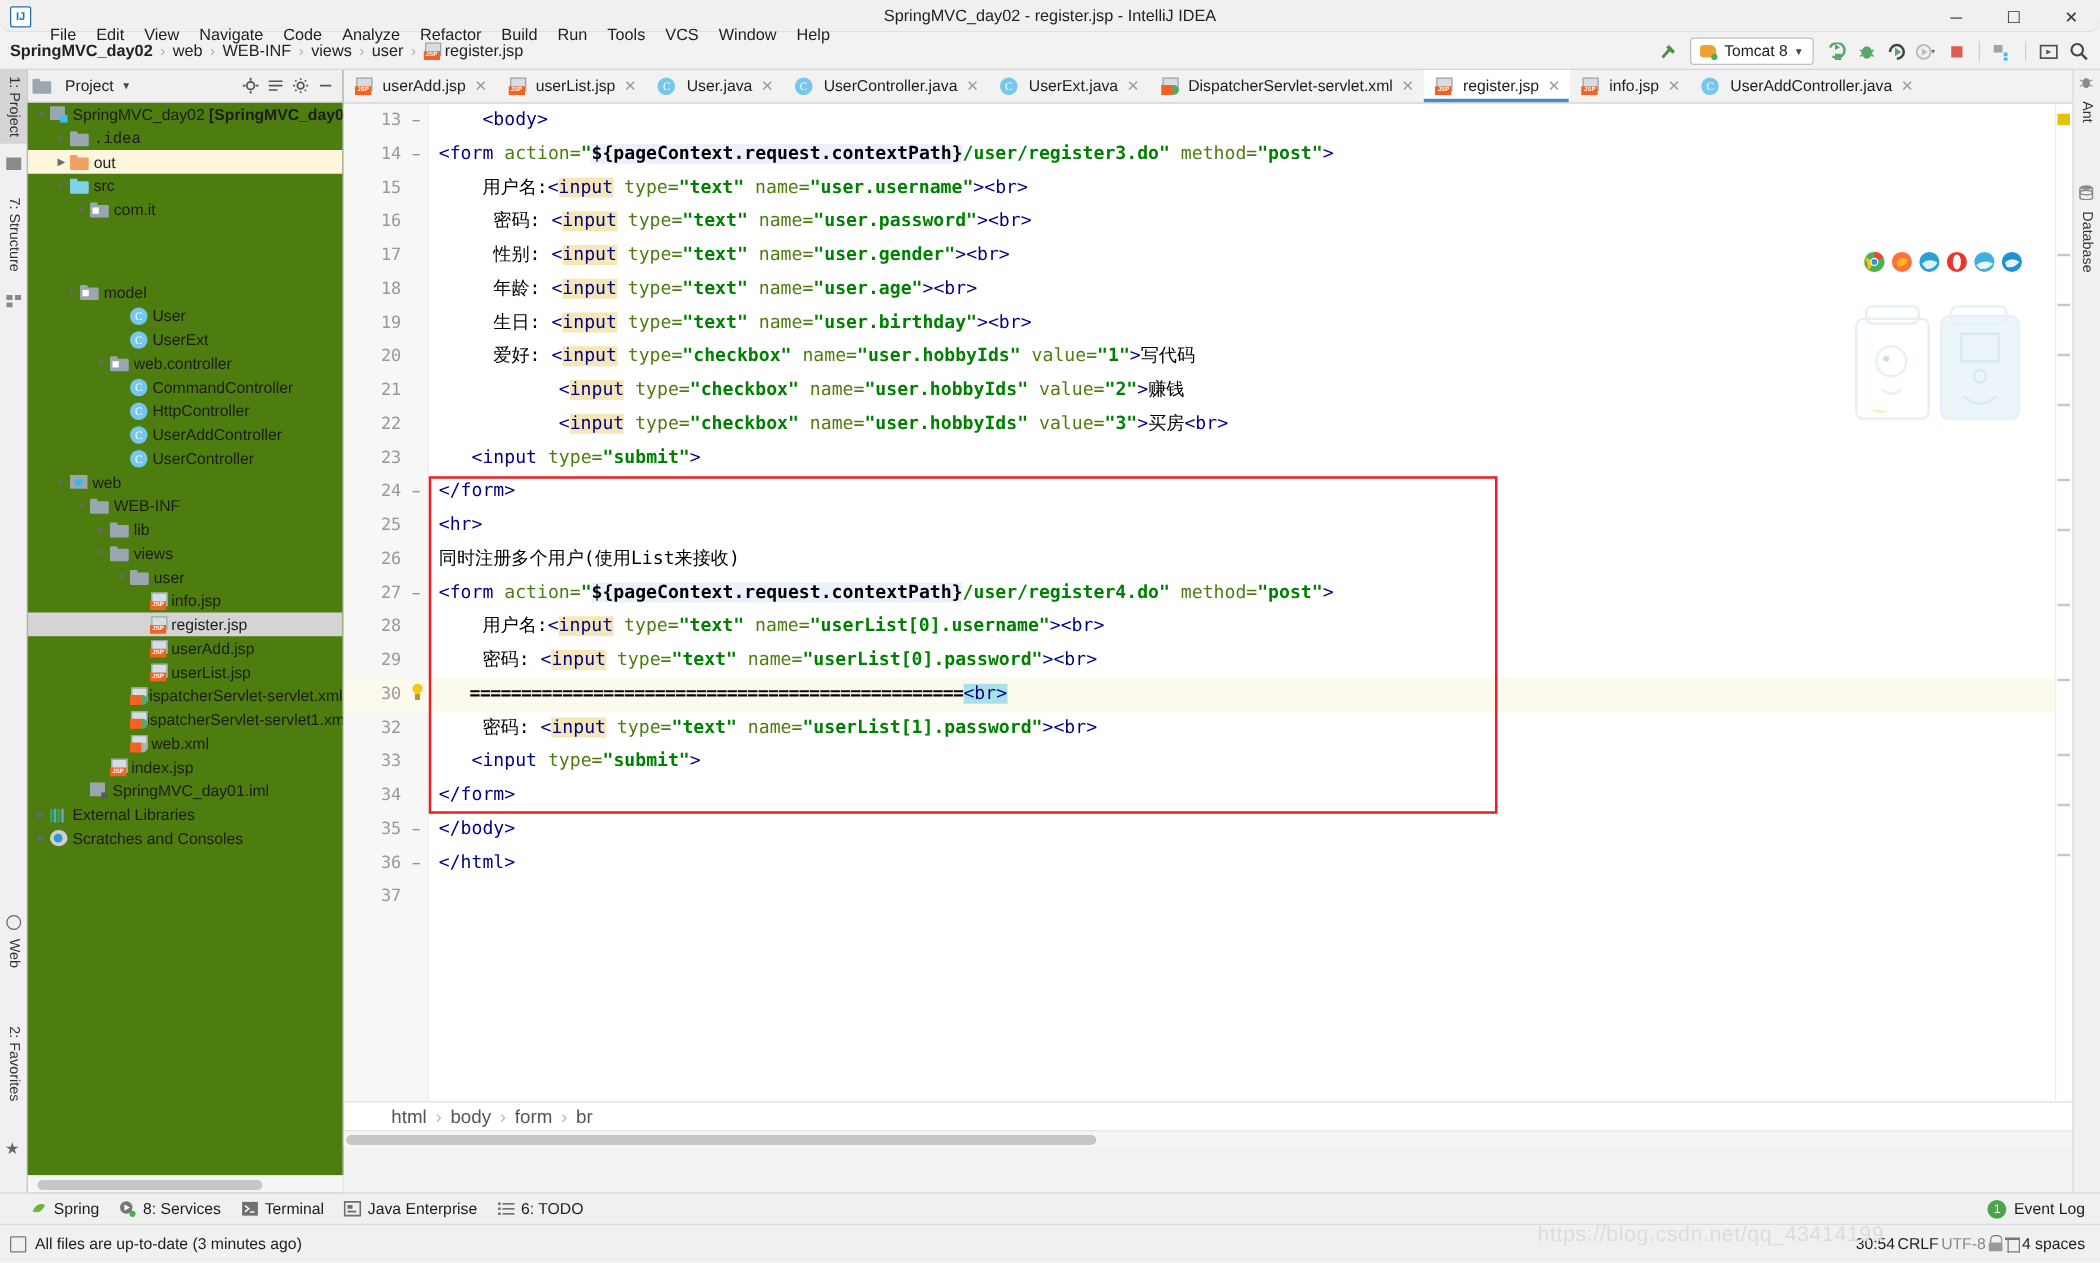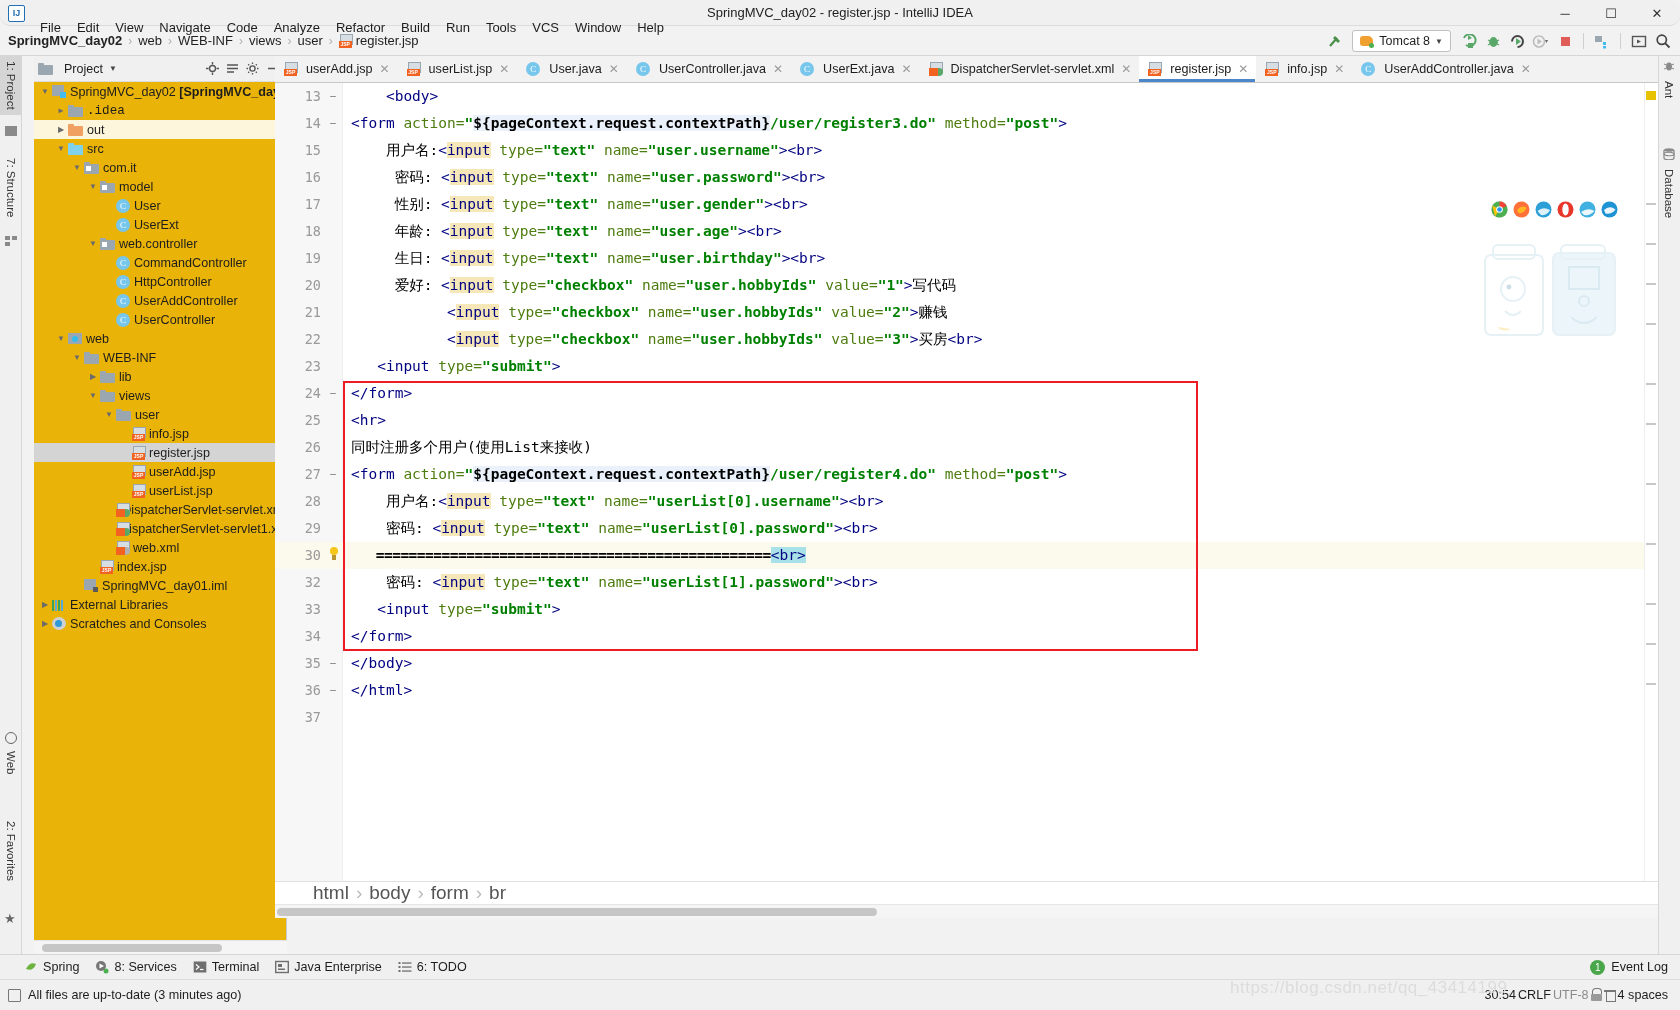--- a/index.html
+++ b/index.html
@@ -120,22 +120,22 @@
   .vtab{
     position:absolute; left:0; width:22px;
     writing-mode:vertical-rl; text-orientation:mixed;
     font-size:11.5px; color:#333; white-space:nowrap;
     padding:5px 3px; display:flex; align-items:center; gap:4px;
   }
   .vtab.sel{ background:#d5d5d5; }
 
   
   .projpanel{
-    position:absolute; left:34px; top:56px; width:253px; height:898px;
-    background:#eab308; border-right:1px solid #c8c8c8;
+    position:absolute; left:22px; top:56px; width:253px; height:898px;
+    background:#4d7c0f; border-right:1px solid #c8c8c8;
   }
   .proj-head{
     height:26px; background:#f0f0f0; border-bottom:1px solid #dcdcdc;
     display:flex; align-items:center; padding:0 4px; gap:3px;
   }
   .proj-title{ font-size:12.5px; color:#1d1d1d; margin-left:4px; }
   .proj-head-btns{ margin-left:auto; display:flex; align-items:center; gap:1px; }
   .ph-btn{ width:19px; height:19px; display:flex; align-items:center; justify-content:center;
            font-size:11px; color:#555; }
 
@@ -289,22 +289,22 @@
   .markerbar{
     position:absolute; right:0; top:0; width:14px; height:798px;
     background:#fff; border-left:1px solid #eee;
   }
   .mark{ position:absolute; right:2px; width:10px; height:2px; }
 
   
   .ed-crumbs{
     position:absolute; left:275px; top:881px; width:1383px; height:23px;
     background:#fff; border-top:1px solid #e0e0e0;
-    display:flex; align-items:flex-start; padding-left:38px;
-    font-size:19px; color:#555;
+    display:flex; align-items:center; padding-left:38px;
+    font-size:15px; color:#555;
   }
   .ed-crumbs span.sep{ color:#bbb; margin:0 7px; }
 
   
   .ed-hscroll{
     position:absolute; left:275px; top:904px; width:1383px; height:14px;
     background:#f5f5f5; border-top:1px solid #e6e6e6;
   }
   .ed-hscroll i{
     position:absolute; left:2px; top:3px; width:600px; height:8px;
@@ -581,21 +581,21 @@
           <span class="folder blue"></span>
           <span class="tname">src</span>
         </div>
         <div class="trow" style="padding-left: 36px;">
           <span class="tw arr-d"></span>
           <span class="folder pkg">
             <i></i>
           </span>
           <span class="tname">com.it</span>
         </div>
-        <div class="trow" style="padding-left: 52px;">
+        <div class="trow" style="padding-left: 28px; margin-top: 47px;">
           <span class="tw arr-d"></span>
           <span class="folder pkg">
             <i></i>
           </span>
           <span class="tname">model</span>
         </div>
         <div class="trow" style="padding-left: 68px;">
           <span class="tw"></span>
           <span class="class-ico">C</span>
           <span class="tname">User</span>

